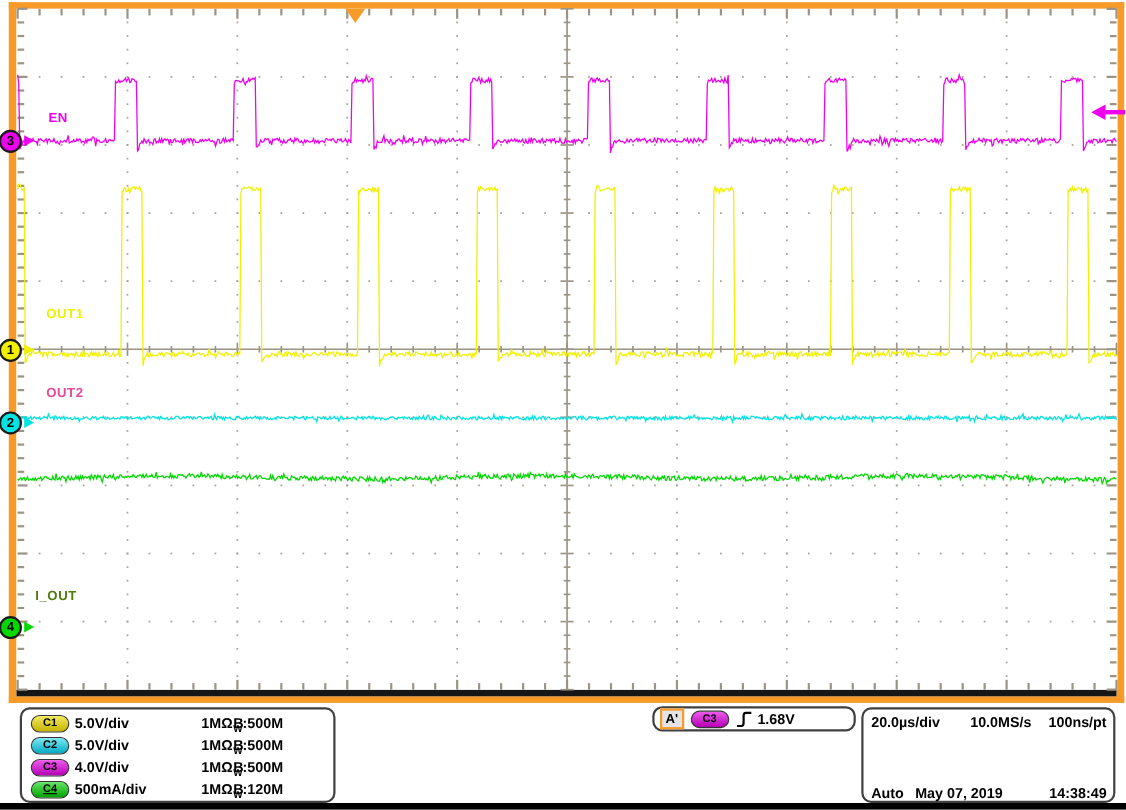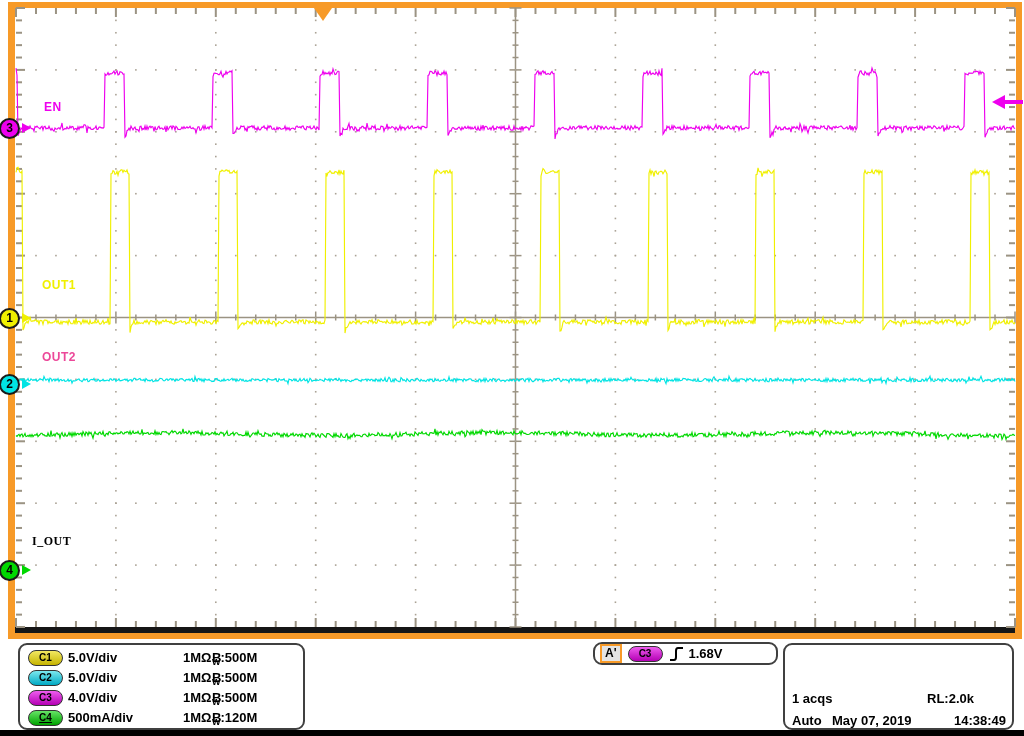--- a/index.html
+++ b/index.html
@@ -1154,21 +1154,21 @@
       <polyline points="16,379.8 17,379.3 18,379.9 19,381.3 20,379.8 21,378.9 22,380.4 23,378.6 24,379.0 25,382.4 26,380.0 27,380.2 28,378.6 29,381.0 30,380.5 31,378.9 32,379.6 33,380.5 34,379.6 35,380.3 36,379.4 37,381.4 38,380.5 39,379.8 40,378.6 41,379.6 42,379.3 43,380.5 44,376.5 45,378.7 46,380.3 47,379.2 48,379.0 49,381.6 50,378.1 51,378.6 52,381.1 53,379.7 54,379.1 55,381.0 56,379.6 57,380.2 58,378.5 59,381.4 60,379.7 61,379.4 62,380.7 63,380.3 64,379.7 65,381.4 66,381.3 67,380.7 68,379.2 69,381.2 70,380.3 71,379.9 72,383.1 73,380.8 74,380.8 75,381.0 76,380.5 77,379.9 78,379.3 79,379.0 80,380.5 81,380.8 82,381.6 83,380.4 84,378.7 85,380.2 86,379.5 87,378.9 88,381.6 89,381.4 90,380.1 91,379.6 92,379.3 93,379.9 94,378.4 95,380.7 96,381.1 97,380.9 98,379.2 99,380.1 100,381.3 101,380.3 102,380.5 103,379.3 104,380.9 105,380.4 106,380.7 107,380.0 108,380.2 109,380.9 110,378.9 111,378.8 112,380.2 113,380.2 114,378.7 115,379.5 116,381.4 117,380.2 118,380.2 119,378.8 120,380.9 121,380.6 122,380.4 123,379.9 124,379.8 125,379.1 126,380.4 127,379.1 128,381.4 129,380.3 130,379.9 131,379.4 132,381.3 133,379.9 134,378.4 135,378.3 136,379.7 137,380.0 138,379.6 139,378.7 140,378.5 141,380.2 142,379.8 143,380.4 144,379.3 145,381.5 146,378.6 147,379.6 148,380.7 149,380.2 150,381.0 151,380.3 152,379.6 153,381.7 154,381.2 155,380.6 156,380.8 157,380.6 158,380.9 159,379.6 160,378.3 161,378.5 162,378.7 163,380.2 164,380.9 165,380.5 166,379.3 167,378.9 168,380.4 169,379.8 170,378.8 171,378.6 172,380.2 173,378.8 174,379.7 175,381.2 176,380.1 177,379.2 178,380.5 179,380.1 180,378.9 181,378.9 182,378.6 183,379.5 184,380.4 185,381.1 186,379.6 187,379.4 188,380.1 189,378.9 190,380.6 191,379.4 192,378.5 193,381.4 194,381.4 195,376.5 196,379.6 197,381.3 198,378.7 199,378.5 200,380.2 201,378.9 202,381.2 203,379.3 204,381.6 205,378.9 206,379.9 207,379.9 208,380.1 209,379.1 210,380.6 211,380.8 212,381.5 213,381.2 214,381.4 215,378.6 216,378.7 217,378.4 218,380.3 219,380.2 220,381.0 221,381.4 222,379.9 223,381.0 224,378.9 225,380.9 226,380.1 227,379.7 228,379.2 229,380.5 230,379.9 231,379.1 232,378.4 233,380.3 234,378.7 235,380.2 236,381.4 237,379.2 238,380.8 239,380.7 240,378.9 241,379.2 242,380.8 243,379.4 244,381.0 245,381.4 246,380.2 247,381.5 248,380.9 249,380.9 250,379.8 251,381.1 252,378.6 253,378.9 254,379.6 255,380.4 256,379.7 257,379.6 258,379.2 259,380.0 260,380.8 261,380.4 262,380.5 263,378.9 264,379.1 265,379.5 266,379.8 267,381.6 268,378.6 269,379.0 270,379.7 271,379.6 272,380.4 273,379.7 274,379.8 275,378.7 276,378.6 277,381.4 278,381.6 279,378.7 280,379.6 281,380.3 282,379.6 283,379.9 284,378.7 285,380.9 286,381.0 287,380.8 288,383.6 289,379.0 290,379.5 291,379.6 292,380.9 293,380.2 294,378.9 295,380.8 296,379.5 297,381.0 298,381.6 299,380.4 300,378.6 301,381.0 302,380.5 303,379.7 304,378.5 305,380.6 306,380.6 307,379.2 308,382.6 309,381.0 310,378.3 311,379.3 312,381.4 313,380.6 314,380.4 315,380.5 316,380.9 317,379.8 318,380.5 319,380.3 320,379.2 321,380.0 322,380.0 323,380.8 324,381.4 325,378.5 326,379.5 327,379.8 328,380.3 329,378.8 330,381.3 331,378.9 332,379.4 333,380.7 334,379.5 335,378.7 336,378.4 337,380.3 338,380.6 339,378.3 340,379.6 341,381.3 342,379.6 343,380.6 344,380.0 345,379.6 346,381.5 347,379.8 348,380.3 349,380.5 350,381.5 351,381.6 352,380.2 353,380.8 354,379.9 355,379.4 356,379.4 357,378.9 358,379.6 359,380.7 360,380.4 361,381.4 362,379.3 363,380.1 364,379.7 365,379.6 366,379.1 367,381.0 368,379.0 369,379.7 370,380.7 371,379.4 372,379.3 373,381.0 374,380.0 375,381.4 376,379.1 377,379.6 378,381.4 379,379.5 380,381.4 381,378.6 382,379.8 383,380.9 384,380.3 385,377.8 386,381.2 387,381.5 388,379.0 389,377.3 390,378.5 391,381.7 392,381.6 393,379.2 394,381.6 395,378.7 396,379.6 397,380.7 398,381.0 399,381.7 400,381.6 401,377.6 402,378.6 403,380.6 404,379.6 405,380.6 406,381.5 407,378.7 408,379.9 409,381.1 410,381.7 411,379.8 412,379.4 413,379.8 414,380.9 415,380.8 416,379.1 417,378.3 418,379.2 419,380.4 420,381.4 421,379.4 422,380.3 423,381.1 424,380.2 425,380.9 426,381.4 427,380.1 428,379.4 429,381.1 430,378.9 431,379.8 432,379.1 433,381.7 434,381.5 435,378.6 436,380.2 437,380.5 438,379.2 439,380.9 440,381.4 441,380.2 442,380.3 443,380.4 444,379.0 445,379.7 446,381.4 447,381.0 448,380.3 449,376.9 450,380.6 451,380.9 452,379.5 453,381.3 454,378.5 455,379.1 456,381.7 457,378.6 458,380.3 459,379.0 460,379.9 461,379.7 462,379.8 463,381.4 464,378.9 465,379.4 466,380.8 467,379.6 468,379.8 469,378.9 470,378.8 471,379.0 472,380.6 473,380.4 474,380.8 475,381.3 476,381.7 477,380.5 478,381.7 479,379.0 480,379.1 481,381.7 482,379.9 483,381.0 484,378.4 485,381.6 486,378.5 487,380.2 488,381.7 489,380.7 490,379.1 491,379.5 492,381.2 493,378.4 494,378.7 495,380.7 496,381.6 497,380.4 498,379.3 499,378.9 500,380.4 501,381.3 502,380.4 503,380.3 504,380.3 505,381.6 506,380.5 507,379.8 508,380.0 509,381.0 510,379.3 511,380.4 512,380.8 513,379.4 514,379.5 515,381.4 516,380.5 517,378.8 518,380.0 519,381.0 520,379.6 521,379.4 522,378.5 523,378.7 524,380.4 525,381.6 526,379.0 527,379.4 528,378.3 529,381.4 530,378.4 531,379.6 532,381.0 533,381.7 534,381.0 535,380.3 536,379.0 537,378.9 538,380.7 539,379.1 540,379.6 541,379.9 542,379.1 543,381.7 544,379.5 545,381.2 546,380.8 547,380.3 548,380.8 549,380.7 550,379.5 551,379.7 552,381.3 553,380.0 554,378.5 555,379.0 556,380.3 557,378.6 558,378.3 559,378.4 560,380.3 561,381.6 562,380.8 563,379.2 564,380.2 565,379.9 566,379.3 567,380.5 568,380.0 569,382.4 570,379.1 571,378.5 572,380.8 573,379.5 574,378.7 575,379.3 576,381.1 577,379.1 578,380.6 579,378.8 580,380.9 581,379.7 582,380.8 583,378.9 584,379.9 585,378.9 586,380.0 587,383.0 588,380.1 589,381.6 590,379.9 591,379.3 592,381.0 593,381.1 594,379.7 595,381.5 596,378.8 597,379.1 598,381.6 599,379.6 600,381.0 601,382.1 602,380.2 603,379.0 604,381.3 605,378.4 606,381.1 607,380.6 608,380.9 609,378.8 610,381.4 611,378.6 612,380.7 613,379.3 614,378.7 615,380.6 616,380.1 617,380.7 618,378.6 619,380.1 620,379.9 621,380.5 622,380.9 623,381.1 624,379.7 625,380.5 626,378.6 627,381.0 628,378.5 629,379.9 630,379.6 631,377.4 632,379.2 633,380.1 634,379.2 635,381.4 636,380.3 637,380.1 638,379.6 639,381.1 640,379.8 641,380.8 642,380.1 643,380.0 644,380.2 645,380.8 646,380.3 647,381.6 648,381.0 649,378.8 650,379.7 651,380.9 652,379.5 653,381.0 654,380.3 655,381.0 656,378.2 657,382.7 658,379.1 659,380.9 660,381.4 661,378.4 662,379.5 663,379.2 664,378.8 665,381.4 666,383.6 667,378.6 668,381.4 669,379.9 670,380.1 671,381.0 672,379.6 673,381.2 674,380.1 675,378.5 676,381.2 677,378.6 678,381.1 679,378.9 680,380.8 681,380.5 682,380.2 683,378.4 684,378.6 685,378.5 686,379.3 687,380.3 688,378.9 689,379.8 690,379.4 691,380.4 692,379.9 693,381.0 694,379.2 695,380.7 696,381.1 697,381.3 698,378.6 699,381.5 700,381.3 701,381.5 702,381.1 703,380.4 704,379.1 705,378.5 706,378.8 707,380.5 708,379.2 709,381.5 710,379.2 711,380.0 712,381.5 713,378.3 714,376.8 715,378.8 716,380.2 717,380.2 718,381.5 719,379.6 720,379.3 721,379.8 722,379.9 723,380.8 724,378.7 725,380.8 726,378.7 727,379.4 728,380.9 729,376.3 730,378.9 731,380.2 732,381.2 733,381.4 734,380.2 735,381.2 736,378.4 737,381.7 738,379.4 739,381.3 740,378.9 741,379.0 742,378.6 743,379.6 744,379.2 745,380.3 746,381.5 747,378.6 748,380.3 749,378.9 750,378.5 751,379.2 752,379.8 753,381.3 754,380.5 755,378.6 756,380.7 757,380.0 758,380.0 759,381.5 760,379.8 761,380.2 762,380.2 763,379.1 764,380.6 765,381.6 766,378.4 767,381.0 768,381.6 769,381.7 770,378.6 771,378.6 772,381.1 773,380.0 774,380.6 775,380.8 776,379.0 777,380.9 778,378.0 779,379.7 780,380.8 781,379.5 782,380.8 783,381.2 784,378.9 785,379.0 786,380.6 787,379.0 788,380.5 789,379.8 790,380.8 791,378.3 792,379.3 793,382.8 794,379.1 795,380.2 796,380.3 797,379.7 798,380.3 799,379.4 800,379.2 801,380.8 802,378.5 803,378.8 804,380.8 805,381.6 806,379.1 807,380.1 808,379.3 809,378.7 810,379.5 811,380.1 812,380.6 813,379.6 814,380.1 815,379.0 816,380.1 817,380.2 818,380.8 819,378.9 820,380.5 821,381.3 822,381.1 823,381.6 824,379.7 825,381.6 826,378.4 827,381.6 828,378.5 829,380.3 830,381.6 831,380.2 832,381.3 833,378.5 834,380.5 835,379.7 836,381.4 837,379.6 838,379.7 839,381.6 840,381.7 841,379.9 842,380.2 843,381.2 844,378.5 845,381.6 846,378.9 847,378.8 848,379.7 849,380.0 850,380.3 851,378.8 852,380.0 853,378.3 854,380.4 855,380.0 856,379.2 857,379.6 858,381.1 859,378.5 860,378.4 861,380.9 862,379.8 863,381.4 864,380.8 865,381.3 866,380.8 867,380.1 868,380.0 869,378.6 870,383.6 871,378.5 872,378.9 873,380.6 874,381.0 875,379.1 876,380.6 877,379.2 878,380.3 879,378.9 880,380.4 881,378.0 882,382.6 883,380.5 884,380.3 885,380.3 886,383.3 887,379.0 888,378.1 889,380.6 890,379.8 891,380.3 892,381.0 893,381.5 894,380.8 895,380.9 896,381.7 897,377.3 898,378.8 899,380.1 900,379.8 901,380.8 902,379.2 903,379.5 904,378.8 905,380.0 906,379.9 907,381.5 908,380.9 909,381.3 910,377.7 911,381.6 912,378.5 913,378.4 914,381.7 915,381.4 916,379.9 917,379.7 918,381.3 919,381.3 920,381.2 921,381.4 922,379.3 923,379.6 924,381.1 925,380.5 926,378.5 927,381.1 928,378.9 929,378.3 930,376.3 931,380.8 932,378.7 933,380.9 934,381.6 935,380.7 936,380.5 937,380.2 938,378.8 939,379.3 940,380.7 941,379.6 942,381.6 943,378.8 944,380.3 945,381.0 946,378.8 947,378.4 948,379.4 949,380.2 950,380.9 951,379.4 952,381.6 953,381.4 954,379.2 955,380.1 956,380.1 957,381.6 958,379.5 959,378.8 960,381.3 961,380.6 962,378.8 963,379.2 964,380.9 965,379.8 966,382.9 967,380.8 968,380.8 969,376.7 970,380.5 971,380.0 972,380.4 973,377.9 974,379.6 975,379.0 976,379.8 977,380.5 978,379.2 979,380.6 980,378.6 981,376.3 982,379.3 983,381.7 984,381.3 985,380.1 986,379.9 987,380.7 988,379.3 989,380.2 990,379.5 991,381.2 992,381.7 993,380.1 994,381.1 995,379.4 996,380.4 997,379.0 998,378.6 999,378.4 1000,381.5 1001,379.5 1002,378.5 1003,380.8 1004,380.9 1005,378.2 1006,380.1 1007,380.0 1008,380.6 1009,378.9 1010,380.6 1011,380.4 1012,378.4 1013,380.1 1014,379.6 1015,381.6" fill="none" stroke="#00e4e4" stroke-width="1.15"></polyline>
       <polyline points="16,172.3 17,167.7 18,167.3 19,170.1 20,172.3 21,172.7 22,171.0 23,330.0 24,327.9 25,323.6 26,322.8 27,321.3 28,323.1 29,320.1 30,317.3 31,321.0 32,321.4 33,320.7 34,321.1 35,319.8 36,320.1 37,321.6 38,320.5 39,323.9 40,320.5 41,320.4 42,320.9 43,324.3 44,320.3 45,319.9 46,320.4 47,320.3 48,323.5 49,321.4 50,322.9 51,322.7 52,323.0 53,322.2 54,322.2 55,320.9 56,320.7 57,322.6 58,320.2 59,323.3 60,324.0 61,321.4 62,323.9 63,321.3 64,322.0 65,321.4 66,322.6 67,321.2 68,324.1 69,319.9 70,322.0 71,323.6 72,323.7 73,323.7 74,319.9 75,324.5 76,318.1 77,323.4 78,321.3 79,321.4 80,322.0 81,324.2 82,322.5 83,319.8 84,322.8 85,320.3 86,322.6 87,320.5 88,323.2 89,324.2 90,320.3 91,323.3 92,323.5 93,322.3 94,323.1 95,320.5 96,323.0 97,322.5 98,320.3 99,322.7 100,324.3 101,323.7 102,322.3 103,320.4 104,323.8 105,322.5 106,322.0 107,322.6 108,318.1 109,324.2 110,323.8 111,173.8 112,173.6 113,170.7 114,171.3 115,174.2 116,173.9 117,171.4 118,175.3 119,171.5 120,171.0 121,169.8 122,169.8 123,172.3 124,170.3 125,171.3 126,171.8 127,170.0 128,173.5 129,174.1 130,332.6 131,326.8 132,324.6 133,323.6 134,320.2 135,324.0 136,324.2 137,321.2 138,323.8 139,322.2 140,323.5 141,323.0 142,322.9 143,323.7 144,322.1 145,320.8 146,322.5 147,320.3 148,322.2 149,324.1 150,321.6 151,320.4 152,320.9 153,321.9 154,321.4 155,321.8 156,324.3 157,320.4 158,321.3 159,324.0 160,321.7 161,323.3 162,321.3 163,320.4 164,321.6 165,321.4 166,319.7 167,321.7 168,321.3 169,321.6 170,322.9 171,321.0 172,323.4 173,323.8 174,324.2 175,321.9 176,323.2 177,322.4 178,322.2 179,321.7 180,320.9 181,320.6 182,322.3 183,322.1 184,321.5 185,321.4 186,324.1 187,323.2 188,322.5 189,323.1 190,317.2 191,320.4 192,322.2 193,322.2 194,322.7 195,321.8 196,325.2 197,322.3 198,321.3 199,319.8 200,321.9 201,322.2 202,321.7 203,323.2 204,323.6 205,320.2 206,320.5 207,322.8 208,321.8 209,322.0 210,322.5 211,324.1 212,323.9 213,322.4 214,320.5 215,320.9 216,323.3 217,320.5 218,321.3 219,176.1 220,171.4 221,171.4 222,170.1 223,171.0 224,171.1 225,170.9 226,169.9 227,170.1 228,171.2 229,170.5 230,173.2 231,172.6 232,173.0 233,171.5 234,170.5 235,172.7 236,172.6 237,171.2 238,328.6 239,327.4 240,325.4 241,324.4 242,323.1 243,322.9 244,324.8 245,323.1 246,323.7 247,321.0 248,321.4 249,322.0 250,323.4 251,321.9 252,324.1 253,320.0 254,319.8 255,322.2 256,321.6 257,323.9 258,323.8 259,321.0 260,320.0 261,324.2 262,320.2 263,320.6 264,321.4 265,323.5 266,321.4 267,320.7 268,323.7 269,319.8 270,323.3 271,323.3 272,324.1 273,321.4 274,321.5 275,322.8 276,326.0 277,323.3 278,323.5 279,321.5 280,322.1 281,322.9 282,323.7 283,323.2 284,321.6 285,320.8 286,320.5 287,321.3 288,322.0 289,322.8 290,323.0 291,321.4 292,320.3 293,321.1 294,322.8 295,322.5 296,322.1 297,321.5 298,323.5 299,320.0 300,320.2 301,321.9 302,320.2 303,319.8 304,323.6 305,323.8 306,320.0 307,320.8 308,321.0 309,323.2 310,321.0 311,322.5 312,322.5 313,321.1 314,322.3 315,323.5 316,320.8 317,321.8 318,321.8 319,323.7 320,321.7 321,323.7 322,323.4 323,323.2 324,323.6 325,320.0 326,172.9 327,175.5 328,172.7 329,172.3 330,170.7 331,172.1 332,173.5 333,172.9 334,173.4 335,171.5 336,171.9 337,172.3 338,174.2 339,170.0 340,174.1 341,171.1 342,173.5 343,173.9 344,170.2 345,333.1 346,327.4 347,327.5 348,326.0 349,323.7 350,321.8 351,323.6 352,322.8 353,321.3 354,322.0 355,322.2 356,323.8 357,320.5 358,322.3 359,320.4 360,323.0 361,324.0 362,322.3 363,321.7 364,321.6 365,322.1 366,321.7 367,322.4 368,323.5 369,320.5 370,320.4 371,321.9 372,319.7 373,323.3 374,321.8 375,321.9 376,323.4 377,322.8 378,319.8 379,320.3 380,321.5 381,321.4 382,321.6 383,322.6 384,321.9 385,321.8 386,323.2 387,320.2 388,322.2 389,323.0 390,323.2 391,323.2 392,319.9 393,323.3 394,321.6 395,322.9 396,321.6 397,323.6 398,322.0 399,322.8 400,321.0 401,321.0 402,325.0 403,323.6 404,321.4 405,323.5 406,322.2 407,322.8 408,322.1 409,321.3 410,319.8 411,321.9 412,324.1 413,324.0 414,323.7 415,321.5 416,324.0 417,320.4 418,323.5 419,324.0 420,322.8 421,322.7 422,322.1 423,322.8 424,322.6 425,323.7 426,321.7 427,321.9 428,322.0 429,325.9 430,320.7 431,323.9 432,320.9 433,321.6 434,175.9 435,170.8 436,173.1 437,169.7 438,170.9 439,171.2 440,172.6 441,173.5 442,172.1 443,171.7 444,170.9 445,173.3 446,170.6 447,170.7 448,172.8 449,172.7 450,170.2 451,173.0 452,172.1 453,328.5 454,326.5 455,325.0 456,324.9 457,322.4 458,322.4 459,322.5 460,321.0 461,320.7 462,323.7 463,322.4 464,322.1 465,317.6 466,321.0 467,321.4 468,320.6 469,323.4 470,321.2 471,321.7 472,323.0 473,322.2 474,323.8 475,323.1 476,322.8 477,320.7 478,323.3 479,323.9 480,323.3 481,324.3 482,318.8 483,322.3 484,321.7 485,320.3 486,321.8 487,322.5 488,323.9 489,320.7 490,323.8 491,322.2 492,321.5 493,317.9 494,322.9 495,324.0 496,321.4 497,318.7 498,321.1 499,320.1 500,321.5 501,320.2 502,322.8 503,320.8 504,320.8 505,322.8 506,322.5 507,320.3 508,320.7 509,323.3 510,322.4 511,322.5 512,319.6 513,320.4 514,322.8 515,323.6 516,320.0 517,323.2 518,320.5 519,320.9 520,322.5 521,320.7 522,322.6 523,320.2 524,324.1 525,320.7 526,321.1 527,323.8 528,323.1 529,321.8 530,319.9 531,319.7 532,322.0 533,323.5 534,321.8 535,321.0 536,324.2 537,322.2 538,320.8 539,320.4 540,322.3 541,176.1 542,171.8 543,168.5 544,169.5 545,171.4 546,173.5 547,173.4 548,172.9 549,172.5 550,172.0 551,171.4 552,171.2 553,170.6 554,171.4 555,172.7 556,171.9 557,172.6 558,171.0 559,170.5 560,331.0 561,330.8 562,327.2 563,322.1 564,320.5 565,322.0 566,323.2 567,323.2 568,322.3 569,323.9 570,322.0 571,321.5 572,320.0 573,322.6 574,319.9 575,322.2 576,322.0 577,320.9 578,323.4 579,322.4 580,323.3 581,324.2 582,322.8 583,320.0 584,320.2 585,320.2 586,325.5 587,322.4 588,319.8 589,320.8 590,319.9 591,321.2 592,321.0 593,322.3 594,321.1 595,323.2 596,323.3 597,320.5 598,321.1 599,322.4 600,321.5 601,320.2 602,324.6 603,322.8 604,323.5 605,320.6 606,317.1 607,320.9 608,323.2 609,319.7 610,321.3 611,322.3 612,320.8 613,320.6 614,320.9 615,323.5 616,322.5 617,323.2 618,323.8 619,323.1 620,322.8 621,324.3 622,320.6 623,320.6 624,320.8 625,320.5 626,322.6 627,322.7 628,321.1 629,320.0 630,319.7 631,323.8 632,320.2 633,321.0 634,322.0 635,320.1 636,321.5 637,324.3 638,320.9 639,323.7 640,323.5 641,320.5 642,321.6 643,322.5 644,323.7 645,319.9 646,325.7 647,319.9 648,321.2 649,173.0 650,169.9 651,174.2 652,171.0 653,172.2 654,176.5 655,171.4 656,171.0 657,173.7 658,174.3 659,172.0 660,171.8 661,171.2 662,171.7 663,173.8 664,172.1 665,170.1 666,171.8 667,174.0 668,330.5 669,328.9 670,323.2 671,321.4 672,322.3 673,321.7 674,322.2 675,318.7 676,323.9 677,323.6 678,323.0 679,320.4 680,323.9 681,319.9 682,321.1 683,321.9 684,324.1 685,323.1 686,325.4 687,322.3 688,324.1 689,321.9 690,323.9 691,324.0 692,321.6 693,321.4 694,323.9 695,323.1 696,319.9 697,322.7 698,320.0 699,319.5 700,321.3 701,321.5 702,320.5 703,320.6 704,326.9 705,323.7 706,322.1 707,320.0 708,323.5 709,320.2 710,322.6 711,320.5 712,322.5 713,321.0 714,322.0 715,323.2 716,320.1 717,321.9 718,323.9 719,321.8 720,319.8 721,323.7 722,323.9 723,320.9 724,321.7 725,326.6 726,321.6 727,320.0 728,320.0 729,322.9 730,323.9 731,321.8 732,322.2 733,321.0 734,323.6 735,321.7 736,323.8 737,322.6 738,320.2 739,323.8 740,322.3 741,319.8 742,324.2 743,319.9 744,321.6 745,322.7 746,322.1 747,322.9 748,322.2 749,320.6 750,320.7 751,323.1 752,320.7 753,324.1 754,317.7 755,323.7 756,174.6 757,174.4 758,167.8 759,171.4 760,171.8 761,171.5 762,176.7 763,173.3 764,171.6 765,173.2 766,171.3 767,173.3 768,170.0 769,170.4 770,171.8 771,173.2 772,173.1 773,171.5 774,170.2 775,331.7 776,326.5 777,326.1 778,322.9 779,323.3 780,320.0 781,323.6 782,320.6 783,320.8 784,321.7 785,321.1 786,322.5 787,320.7 788,323.4 789,321.0 790,323.1 791,320.6 792,319.9 793,324.3 794,322.5 795,322.8 796,322.1 797,322.4 798,319.7 799,323.7 800,321.1 801,322.8 802,322.4 803,319.9 804,322.9 805,323.7 806,321.6 807,320.1 808,318.3 809,324.0 810,323.7 811,319.8 812,321.4 813,320.5 814,322.8 815,320.3 816,321.1 817,320.4 818,319.8 819,319.8 820,321.9 821,323.0 822,320.0 823,317.2 824,322.8 825,320.3 826,323.9 827,320.6 828,321.0 829,323.6 830,319.8 831,321.5 832,320.7 833,322.6 834,322.7 835,322.9 836,323.8 837,323.1 838,322.2 839,323.7 840,322.9 841,323.5 842,324.1 843,323.7 844,319.9 845,320.8 846,322.1 847,322.4 848,322.0 849,322.2 850,322.5 851,320.6 852,323.2 853,322.5 854,320.0 855,323.0 856,320.4 857,320.8 858,322.6 859,322.2 860,323.2 861,321.4 862,320.7 863,320.4 864,173.6 865,170.5 866,172.8 867,173.8 868,172.0 869,172.5 870,172.6 871,172.5 872,169.9 873,173.1 874,173.7 875,170.9 876,170.0 877,172.0 878,170.4 879,174.0 880,170.7 881,172.5 882,171.2 883,329.6 884,328.9 885,326.6 886,325.4 887,323.5 888,322.6 889,321.8 890,320.3 891,320.6 892,321.9 893,321.7 894,323.0 895,321.8 896,324.1 897,322.1 898,321.3 899,322.5 900,322.7 901,326.8 902,321.5 903,320.3 904,323.5 905,320.4 906,320.2 907,323.7 908,323.6 909,323.0 910,323.2 911,323.6 912,321.0 913,322.8 914,322.5 915,320.8 916,322.6 917,321.2 918,323.4 919,320.1 920,324.4 921,322.8 922,322.5 923,323.8 924,323.7 925,321.5 926,323.5 927,324.3 928,323.1 929,321.2 930,323.7 931,320.6 932,320.6 933,320.8 934,321.7 935,321.8 936,323.2 937,321.6 938,323.9 939,322.5 940,321.3 941,322.4 942,319.9 943,324.0 944,322.1 945,320.4 946,319.9 947,322.5 948,319.8 949,319.8 950,320.6 951,321.5 952,320.8 953,322.5 954,321.6 955,319.4 956,320.7 957,325.0 958,322.5 959,323.5 960,321.5 961,324.1 962,324.2 963,325.4 964,324.2 965,320.0 966,323.0 967,323.9 968,322.9 969,322.8 970,321.2 971,173.1 972,174.4 973,171.4 974,173.4 975,170.0 976,173.9 977,171.4 978,173.2 979,171.8 980,170.5 981,170.6 982,172.5 983,171.0 984,174.9 985,172.0 986,172.6 987,170.5 988,174.2 989,172.5 990,329.7 991,328.8 992,328.1 993,324.4 994,321.8 995,324.3 996,320.5 997,323.7 998,323.6 999,321.0 1000,322.9 1001,323.0 1002,321.9 1003,321.8 1004,319.9 1005,323.6 1006,324.0 1007,320.3 1008,323.6 1009,323.9 1010,321.0 1011,322.2 1012,320.0 1013,322.8 1014,323.9 1015,322.2" fill="none" stroke="#f0f000" stroke-width="1.15"></polyline>
       <polyline points="16,68.1 17,75.2 18,135.8 19,133.3 20,131.5 21,128.0 22,129.2 23,126.6 24,127.0 25,127.1 26,126.8 27,126.6 28,126.4 29,128.2 30,126.0 31,128.2 32,128.8 33,128.6 34,131.3 35,126.5 36,127.2 37,126.1 38,127.4 39,127.9 40,128.9 41,127.2 42,126.3 43,129.9 44,126.6 45,126.3 46,128.8 47,128.2 48,128.7 49,126.2 50,128.7 51,130.1 52,128.4 53,130.2 54,131.2 55,128.1 56,129.0 57,129.2 58,128.3 59,127.7 60,129.1 61,127.1 62,123.0 63,130.0 64,129.3 65,128.5 66,129.0 67,127.0 68,128.7 69,128.6 70,126.3 71,128.0 72,126.4 73,126.7 74,129.7 75,128.7 76,128.5 77,130.1 78,126.8 79,129.4 80,126.6 81,127.9 82,126.5 83,127.7 84,124.7 85,124.7 86,126.2 87,132.9 88,126.5 89,128.0 90,127.4 91,129.3 92,129.4 93,129.4 94,128.3 95,128.1 96,126.1 97,129.5 98,129.3 99,127.3 100,126.9 101,127.9 102,127.6 103,128.2 104,127.3 105,74.0 106,75.3 107,74.6 108,72.7 109,75.0 110,73.7 111,73.9 112,73.5 113,72.5 114,71.1 115,74.1 116,72.2 117,71.0 118,75.0 119,74.5 120,71.7 121,72.0 122,72.5 123,74.2 124,74.0 125,137.2 126,136.1 127,130.7 128,130.0 129,128.2 130,130.1 131,126.2 132,128.1 133,129.9 134,128.1 135,127.0 136,130.0 137,129.4 138,129.9 139,131.5 140,126.5 141,126.2 142,129.9 143,128.4 144,129.4 145,126.0 146,130.2 147,126.1 148,129.3 149,127.0 150,126.2 151,127.7 152,126.5 153,127.1 154,131.4 155,126.5 156,129.8 157,129.6 158,127.2 159,126.2 160,128.9 161,128.1 162,128.1 163,129.3 164,129.1 165,126.8 166,131.8 167,125.9 168,129.9 169,128.3 170,126.5 171,126.0 172,129.0 173,126.0 174,126.7 175,129.9 176,126.4 177,127.3 178,129.5 179,129.3 180,129.7 181,128.9 182,127.1 183,128.7 184,126.8 185,128.5 186,127.7 187,126.8 188,128.1 189,127.5 190,126.3 191,128.2 192,128.6 193,127.6 194,129.0 195,128.9 196,132.8 197,129.2 198,126.7 199,126.7 200,130.3 201,130.0 202,127.9 203,125.9 204,129.2 205,125.7 206,128.8 207,128.2 208,127.1 209,128.9 210,126.2 211,126.2 212,127.8 213,76.5 214,73.3 215,73.1 216,73.5 217,73.5 218,74.2 219,74.7 220,73.8 221,71.4 222,75.3 223,77.1 224,74.1 225,74.5 226,71.5 227,73.9 228,72.2 229,72.1 230,71.1 231,71.9 232,70.7 233,133.4 234,133.5 235,131.8 236,130.3 237,127.4 238,129.2 239,129.1 240,128.5 241,126.0 242,126.7 243,126.4 244,126.1 245,130.0 246,128.4 247,131.7 248,126.6 249,127.6 250,126.4 251,126.7 252,125.7 253,127.7 254,125.9 255,129.3 256,128.2 257,130.2 258,127.2 259,129.5 260,130.0 261,128.9 262,127.1 263,127.3 264,126.0 265,128.4 266,127.8 267,129.9 268,125.8 269,127.8 270,125.9 271,126.5 272,129.1 273,129.3 274,128.0 275,129.9 276,130.0 277,127.3 278,129.4 279,127.5 280,128.0 281,129.1 282,129.2 283,128.6 284,128.6 285,126.1 286,129.9 287,127.6 288,129.3 289,127.7 290,130.3 291,128.7 292,128.3 293,128.2 294,128.8 295,129.6 296,126.6 297,126.0 298,127.2 299,127.3 300,126.7 301,127.9 302,126.2 303,126.0 304,128.1 305,129.4 306,129.7 307,126.5 308,126.7 309,127.7 310,126.2 311,128.9 312,128.7 313,127.9 314,126.1 315,128.3 316,129.8 317,126.9 318,128.0 319,130.0 320,76.2 321,74.8 322,74.5 323,70.9 324,74.4 325,72.4 326,73.8 327,73.0 328,73.9 329,72.0 330,75.1 331,72.4 332,73.6 333,68.9 334,71.9 335,74.5 336,74.3 337,72.2 338,71.1 339,71.6 340,136.0 341,133.5 342,134.4 343,128.2 344,129.5 345,129.7 346,129.3 347,129.5 348,126.3 349,123.5 350,129.3 351,126.7 352,126.8 353,129.0 354,130.2 355,126.9 356,128.0 357,131.2 358,129.7 359,131.0 360,127.8 361,128.1 362,126.4 363,126.3 364,128.3 365,127.7 366,130.0 367,123.0 368,127.8 369,129.7 370,128.1 371,129.2 372,126.0 373,126.4 374,128.0 375,125.7 376,130.2 377,129.3 378,128.8 379,129.6 380,129.2 381,126.1 382,126.4 383,126.7 384,131.1 385,128.2 386,128.3 387,123.8 388,129.1 389,127.0 390,128.3 391,127.9 392,126.5 393,127.1 394,127.9 395,129.7 396,127.1 397,128.4 398,130.3 399,128.6 400,125.7 401,129.8 402,126.9 403,128.0 404,127.3 405,130.0 406,128.2 407,127.4 408,126.1 409,128.8 410,128.3 411,126.6 412,125.8 413,128.1 414,128.4 415,127.5 416,127.8 417,127.3 418,126.2 419,128.4 420,127.2 421,129.2 422,126.4 423,126.3 424,126.5 425,127.4 426,127.8 427,127.2 428,75.6 429,74.8 430,71.3 431,71.3 432,71.9 433,73.4 434,73.5 435,70.9 436,72.0 437,75.4 438,71.5 439,74.2 440,74.4 441,75.0 442,72.7 443,74.1 444,71.2 445,74.7 446,72.0 447,74.9 448,135.5 449,133.4 450,130.6 451,131.1 452,128.3 453,127.4 454,128.2 455,129.3 456,128.9 457,129.3 458,127.9 459,127.0 460,128.3 461,130.1 462,127.2 463,129.2 464,127.9 465,126.5 466,128.3 467,128.2 468,126.3 469,128.5 470,126.9 471,129.0 472,127.4 473,128.9 474,128.2 475,126.5 476,129.4 477,130.1 478,126.9 479,129.8 480,130.3 481,126.2 482,129.1 483,125.1 484,129.4 485,126.5 486,126.3 487,127.1 488,129.4 489,129.1 490,127.6 491,129.8 492,127.3 493,126.0 494,129.9 495,128.4 496,129.2 497,126.6 498,127.2 499,128.1 500,126.7 501,129.4 502,126.6 503,128.1 504,126.3 505,130.1 506,128.4 507,128.5 508,129.2 509,125.8 510,128.7 511,130.2 512,130.1 513,130.1 514,126.1 515,129.2 516,128.3 517,128.1 518,129.1 519,129.1 520,127.6 521,130.2 522,126.2 523,130.2 524,127.4 525,128.0 526,126.6 527,127.6 528,127.8 529,130.0 530,128.1 531,125.9 532,126.1 533,126.5 534,126.0 535,74.5 536,74.1 537,71.8 538,70.8 539,74.3 540,72.2 541,74.7 542,71.8 543,70.8 544,73.1 545,71.7 546,74.3 547,74.2 548,73.5 549,74.1 550,74.6 551,72.7 552,71.6 553,73.7 554,73.5 555,139.0 556,133.7 557,133.7 558,129.2 559,127.9 560,129.8 561,128.3 562,127.8 563,127.2 564,128.4 565,129.0 566,128.5 567,129.1 568,130.1 569,129.1 570,126.4 571,128.6 572,129.1 573,126.6 574,126.8 575,129.0 576,128.8 577,127.5 578,126.8 579,125.8 580,128.3 581,126.2 582,128.3 583,126.9 584,126.5 585,127.2 586,125.8 587,127.6 588,129.7 589,128.1 590,127.5 591,126.7 592,129.0 593,129.0 594,128.6 595,125.8 596,127.9 597,129.5 598,125.7 599,126.2 600,126.3 601,129.1 602,126.4 603,127.5 604,129.2 605,127.7 606,126.4 607,127.9 608,129.2 609,129.0 610,127.4 611,126.9 612,128.0 613,129.0 614,126.5 615,129.0 616,128.8 617,128.2 618,129.0 619,128.7 620,129.0 621,127.8 622,126.0 623,127.4 624,128.2 625,125.8 626,129.7 627,129.1 628,126.4 629,128.2 630,129.9 631,125.9 632,127.4 633,129.1 634,127.9 635,125.7 636,128.2 637,127.0 638,127.9 639,129.7 640,127.3 641,126.7 642,127.0 643,76.9 644,72.8 645,73.6 646,73.0 647,71.2 648,74.7 649,73.3 650,71.3 651,74.5 652,73.8 653,73.0 654,74.0 655,74.5 656,72.0 657,73.3 658,75.3 659,70.9 660,74.3 661,75.3 662,68.3 663,134.2 664,132.7 665,129.7 666,130.6 667,126.3 668,127.8 669,126.5 670,129.6 671,129.2 672,125.7 673,129.1 674,125.8 675,127.0 676,128.1 677,128.2 678,127.1 679,128.3 680,126.9 681,129.8 682,129.1 683,129.8 684,125.7 685,129.1 686,129.8 687,126.3 688,129.0 689,127.6 690,128.2 691,127.2 692,128.2 693,128.4 694,128.2 695,129.3 696,125.9 697,127.7 698,128.4 699,126.7 700,130.5 701,130.1 702,126.7 703,127.9 704,128.7 705,126.3 706,127.3 707,128.2 708,125.6 709,129.5 710,126.3 711,128.0 712,128.4 713,129.9 714,128.5 715,127.1 716,124.5 717,127.8 718,128.5 719,125.9 720,125.9 721,129.0 722,127.1 723,129.3 724,128.5 725,127.0 726,127.6 727,128.1 728,125.7 729,126.4 730,128.3 731,129.0 732,128.8 733,126.9 734,129.8 735,126.9 736,125.9 737,127.1 738,126.7 739,130.2 740,127.1 741,126.1 742,129.7 743,128.7 744,129.0 745,127.9 746,127.5 747,128.1 748,128.5 749,127.7 750,76.1 751,74.0 752,73.7 753,72.3 754,71.3 755,74.4 756,73.7 757,74.4 758,74.6 759,72.5 760,71.5 761,74.7 762,72.3 763,71.0 764,72.7 765,72.3 766,72.3 767,73.2 768,71.5 769,73.0 770,137.8 771,135.9 772,132.0 773,134.9 774,129.6 775,128.3 776,126.0 777,128.2 778,129.3 779,127.1 780,127.3 781,129.9 782,129.0 783,129.7 784,127.4 785,126.9 786,129.1 787,128.7 788,129.4 789,127.9 790,128.7 791,132.1 792,126.9 793,128.2 794,126.7 795,127.6 796,128.6 797,126.6 798,128.4 799,129.6 800,123.8 801,126.6 802,131.7 803,129.6 804,125.9 805,129.7 806,125.9 807,130.0 808,132.9 809,128.9 810,126.6 811,126.0 812,126.2 813,128.7 814,125.9 815,128.0 816,126.8 817,128.7 818,127.5 819,128.6 820,128.9 821,125.9 822,127.1 823,126.8 824,126.0 825,128.4 826,128.5 827,129.8 828,125.9 829,126.3 830,128.5 831,127.7 832,129.6 833,127.0 834,126.6 835,128.2 836,126.3 837,127.5 838,127.6 839,126.8 840,126.5 841,126.0 842,126.9 843,128.3 844,128.9 845,128.5 846,127.8 847,126.9 848,129.2 849,128.5 850,125.1 851,130.2 852,126.1 853,130.1 854,127.5 855,126.5 856,129.7 857,127.7 858,77.2 859,74.3 860,71.1 861,70.7 862,73.4 863,74.3 864,75.1 865,71.5 866,72.8 867,74.6 868,73.1 869,75.2 870,72.4 871,72.7 872,68.1 873,71.0 874,72.6 875,71.6 876,73.7 877,77.3 878,136.1 879,133.1 880,132.8 881,129.6 882,129.7 883,128.6 884,129.4 885,126.6 886,129.9 887,128.3 888,128.4 889,127.8 890,125.7 891,127.9 892,127.7 893,128.8 894,125.8 895,126.5 896,129.9 897,126.7 898,127.3 899,127.0 900,128.5 901,127.1 902,132.6 903,131.5 904,126.8 905,126.9 906,126.0 907,128.0 908,129.7 909,127.4 910,127.0 911,130.2 912,126.9 913,127.2 914,128.0 915,127.6 916,127.5 917,126.3 918,129.1 919,129.5 920,126.3 921,128.1 922,126.4 923,129.6 924,130.1 925,127.0 926,128.0 927,128.2 928,126.0 929,127.5 930,126.2 931,127.3 932,128.6 933,127.7 934,125.8 935,126.5 936,127.7 937,128.9 938,128.4 939,127.0 940,128.7 941,127.9 942,126.0 943,125.9 944,131.5 945,128.2 946,129.5 947,125.7 948,129.1 949,128.9 950,126.1 951,127.1 952,127.3 953,127.4 954,126.1 955,126.7 956,127.2 957,127.6 958,126.0 959,127.8 960,129.7 961,129.8 962,129.2 963,128.0 964,126.3 965,73.4 966,74.1 967,74.3 968,74.9 969,73.0 970,73.3 971,73.0 972,73.3 973,73.1 974,71.4 975,72.1 976,71.0 977,71.7 978,71.3 979,74.4 980,71.2 981,73.8 982,72.0 983,72.5 984,73.5 985,137.2 986,134.5 987,132.7 988,129.4 989,129.1 990,127.6 991,129.8 992,127.6 993,129.7 994,126.6 995,126.8 996,127.2 997,127.0 998,129.8 999,129.6 1000,126.6 1001,129.5 1002,129.0 1003,126.9 1004,126.1 1005,129.5 1006,128.6 1007,127.3 1008,127.6 1009,127.8 1010,127.3 1011,129.8 1012,126.7 1013,125.8 1014,127.9 1015,128.6" fill="none" stroke="#ee00ee" stroke-width="1.15"></polyline>
     </svg>
 
   <div class="trig-tri" id="trig-tri" style="left: 314px; border-top-color: rgb(247, 154, 40);"></div>
 
   <div class="trace-label" style="left: 44px; top: 100px; color: rgb(238, 0, 238);">EN</div>
   <div class="trace-label" style="left: 42px; top: 278px; color: rgb(240, 240, 0);">OUT1</div>
   <div class="trace-label" style="left: 42px; top: 350px; color: #ec4899;">OUT2</div>
-  <div class="trace-label" style="left: 32px; top: 534px; color: #000000; font-family: Liberation Serif, serif;">I_OUT</div>
+  <div class="trace-label" style="left: 32px; top: 534px; color: #4d7c0f;">I_OUT</div>
 
   <div class="gnd" style="top: 118px;">
     <span class="gcirc" style="background: rgb(238, 0, 238);">3</span>
     <span class="garrow" style="border-left-color: rgb(238, 0, 238);"></span>
   </div>
   <div class="gnd" style="top: 308px;">
     <span class="gcirc" style="background: rgb(240, 240, 0);">1</span>
     <span class="garrow" style="border-left-color: rgb(240, 240, 0);"></span>
   </div>
   <div class="gnd" style="top: 374px;">
@@ -1216,23 +1216,24 @@
 <div class="box" id="trg-box">
   <span id="abox">A'</span>
   <span class="pill2" id="trg-pill" style="background: linear-gradient(rgb(238, 92, 238), rgb(180, 0, 180));">C3</span>
   <svg id="slope-icon" width="15" height="18">
     <path d="M1,15 H5 Q7,15 7,12 V6 Q7,3 9,3 H14" fill="none" stroke="#000" stroke-width="2"></path>
   </svg>
   <span id="trg-level">1.68V</span>
 </div>
 
 <div class="box" id="tb-box">
-  <div class="rrow" style="top:44px">
-    <span class="r-a">1 acqs</span>
-    <span class="r3-b">RL:2.0k</span>
+  <div class="rrow" style="top:2px">
+    <span class="r-a">20.0µs/div</span>
+    <span class="r-b">10.0MS/s</span>
+    <span class="r-c">100ns/pt</span>
   </div>
   <div class="rrow" style="top:66px">
     <span class="r-a">Auto</span>
     <span class="r4-b">May 07, 2019</span>
     <span class="r-c">14:38:49</span>
   </div>
 </div>
 
 <div id="bottom-bar"></div>
 

